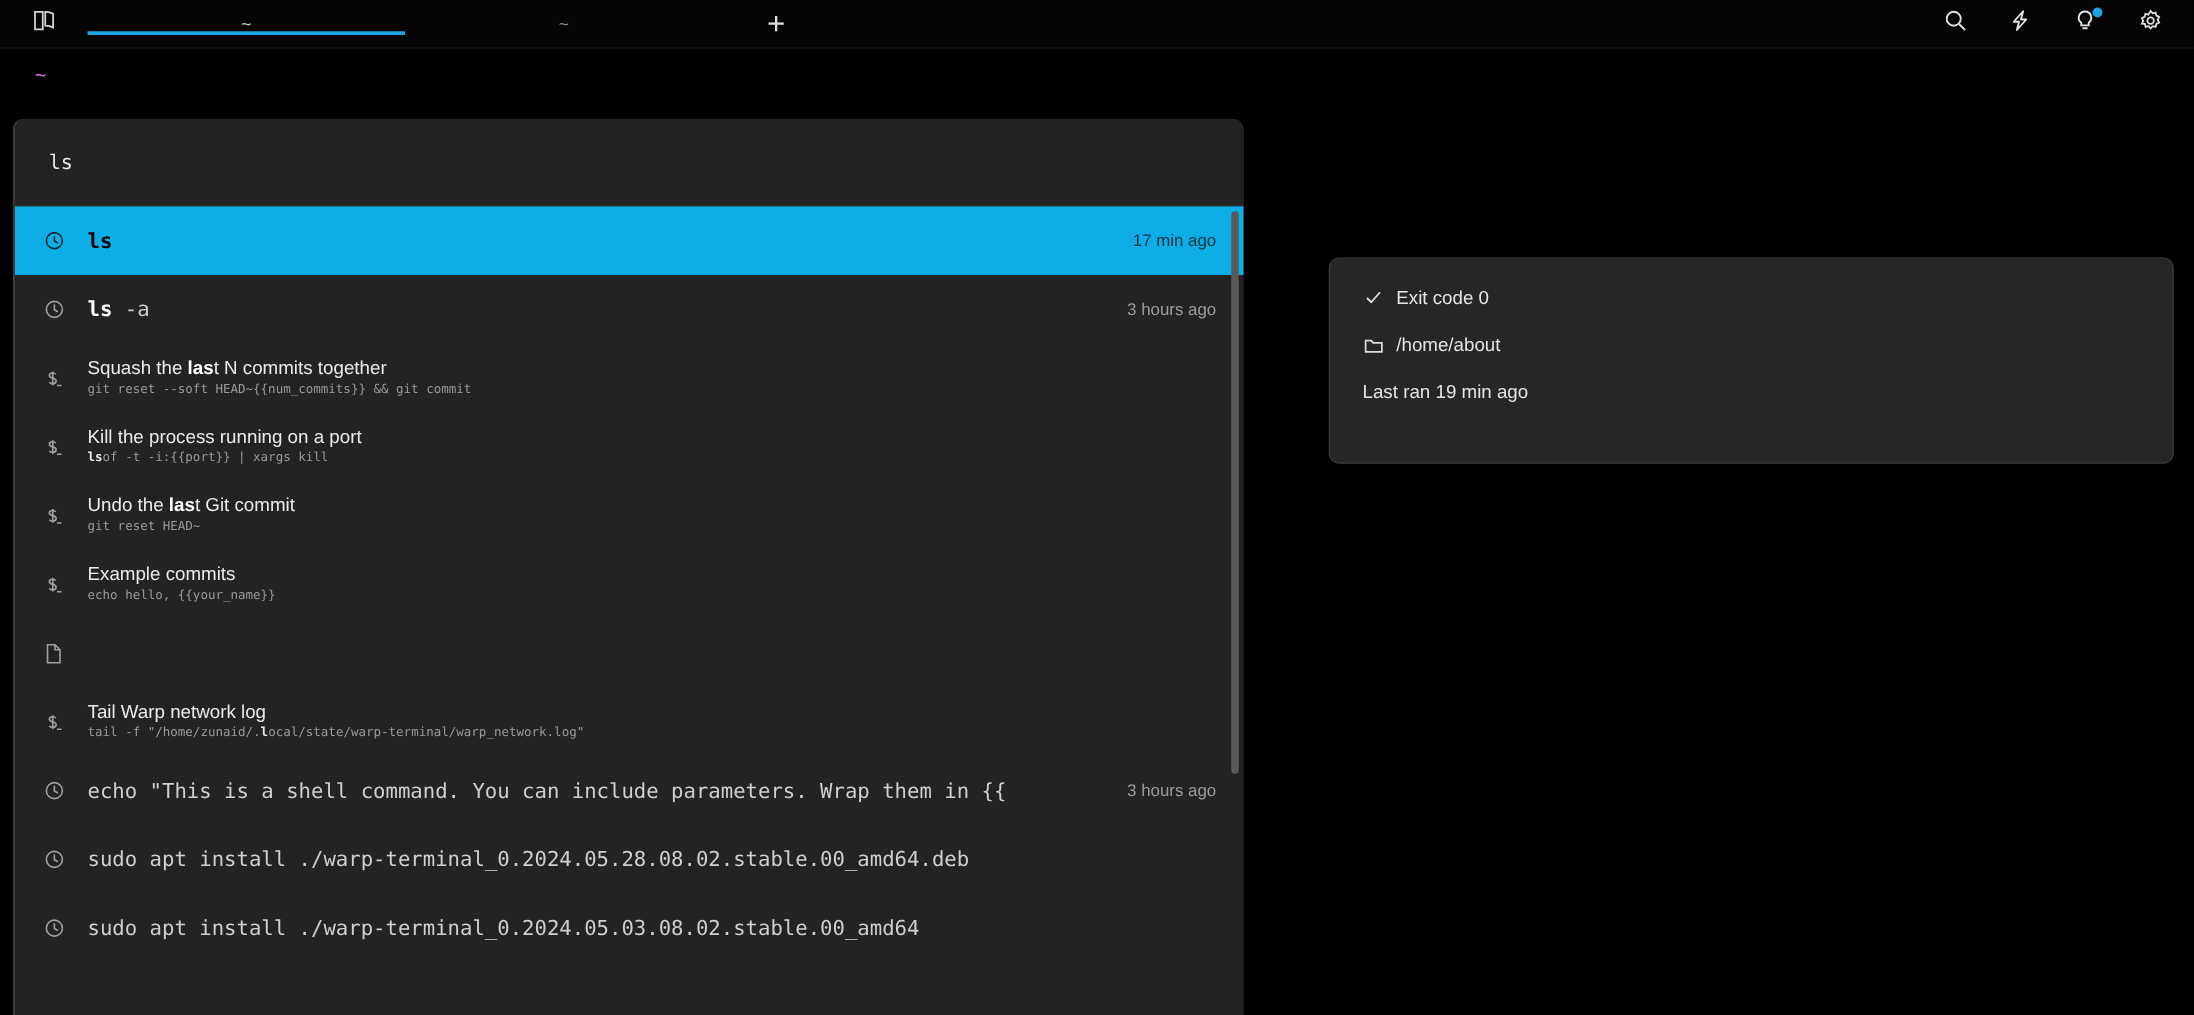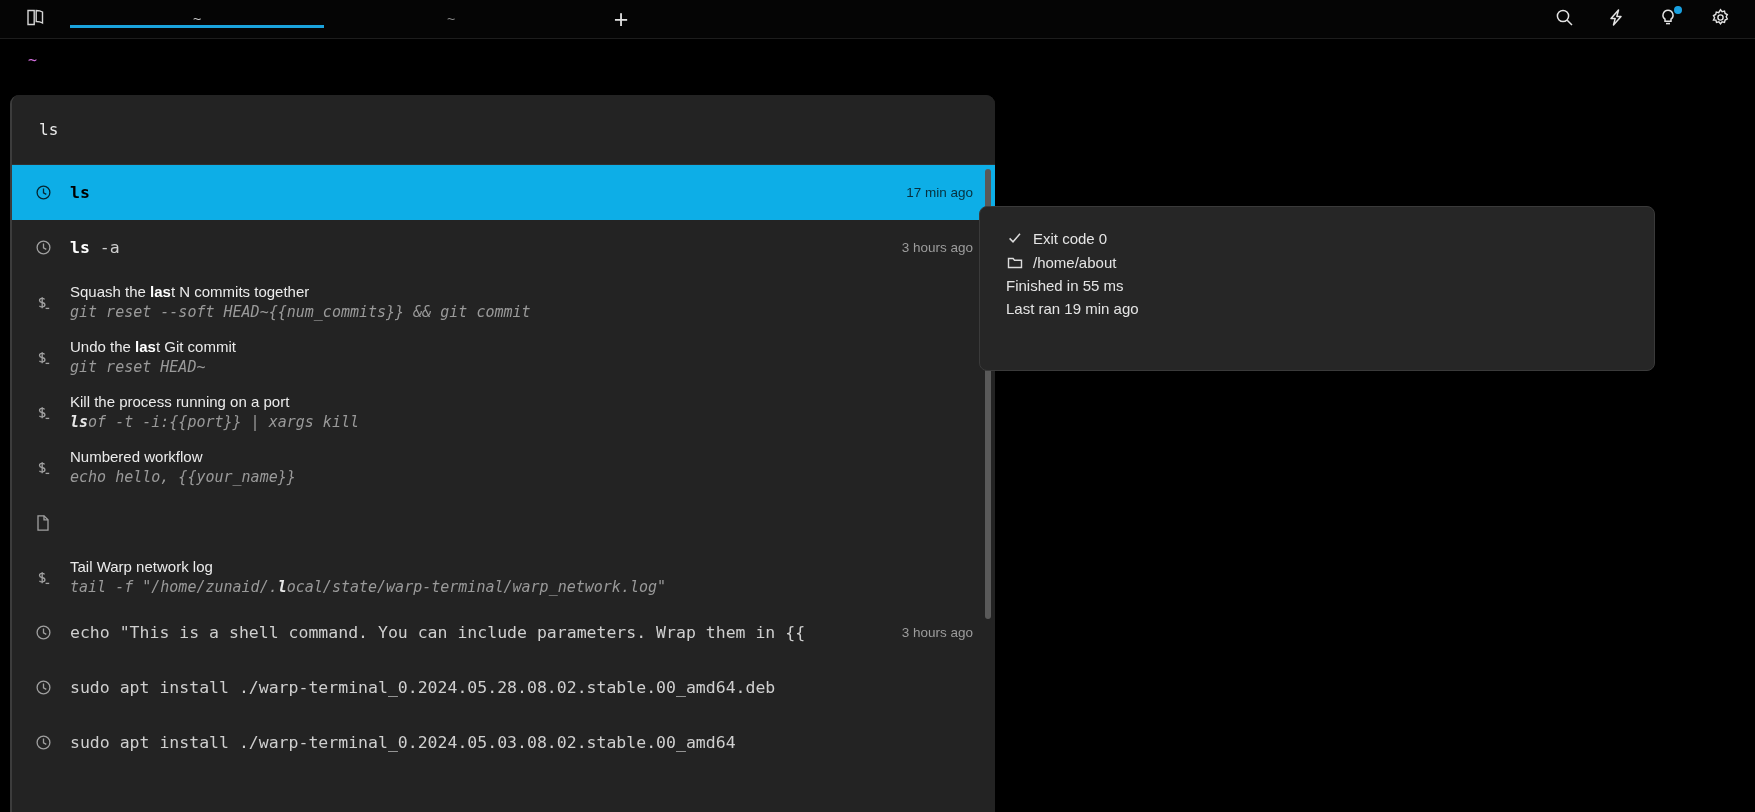--- a/index.html
+++ b/index.html
@@ -141,44 +141,43 @@
   .wf-title {
     font-size: 15px;
     color: #ebebeb;
     line-height: 1.35;
     white-space: nowrap;
     overflow: hidden;
   }
   .wf-title b { font-weight: bold; color: #ffffff; }
   .wf-sub {
     font-family: "DejaVu Sans Mono", monospace;
-    font-size: 15px;
+    font-size: 10px;
     color: #9a9a9a;
     line-height: 1.45;
     white-space: nowrap;
     overflow: hidden;
-    font-style: italic;
   }
   .wf-sub b { color: #e8e8e8; font-weight: bold; }
 
   .row.workflow { min-height: 55px; align-items: center; justify-content: space-between; }
   .row.history-tall { min-height: 55px; }
 
   
   .detail {
     position: absolute;
-    left: 979px; top: 167px;
+    left: 1063px; top: 167px;
     width: 676px;
     height: 165px;
     background: #262626;
     border: 1px solid #3a3a3a;
     border-radius: 8px;
     padding: 22px 26px;
     display: flex; flex-direction: column;
-    gap: 6px;
+    gap: 20px;
   }
   .detail-line {
     display: flex; align-items: center; gap: 9px;
     font-size: 15px; color: #e4e4e4;
   }
   .detail-line .d-icon {
     width: 18px; height: 18px;
     display: flex; align-items: center; justify-content: center;
     color: #dcdcdc;
   }
@@ -298,47 +297,47 @@
           </div>
           <div class="row workflow">
             <div class="row-icon">
               <svg width="18" height="18" viewBox="0 0 18 18" fill="none" stroke="currentColor" stroke-width="1.3">
                 <path d="M8.2 3.2v11"></path>
                 <path d="M10.6 5.4c-.6-.7-1.5-1-2.5-1-1.5 0-2.6.8-2.6 2s1 1.7 2.6 2.1c1.7.4 2.8 1 2.8 2.3 0 1.3-1.2 2.1-2.8 2.1-1.1 0-2.1-.4-2.7-1.1"></path>
                 <path d="M11.6 14.4h3.6"></path>
               </svg>
             </div>
             <div class="row-body">
-              <div class="wf-title">Undo the <b>las</b>t Git commit</div>
-              <div class="wf-sub">git reset HEAD~</div>
+              <div class="wf-title">Kill the process running on a port</div>
+              <div class="wf-sub"><b>ls</b>of -t -i:{{port}} | xargs kill</div>
             </div>
           </div>
           <div class="row workflow">
             <div class="row-icon">
               <svg width="18" height="18" viewBox="0 0 18 18" fill="none" stroke="currentColor" stroke-width="1.3">
                 <path d="M8.2 3.2v11"></path>
                 <path d="M10.6 5.4c-.6-.7-1.5-1-2.5-1-1.5 0-2.6.8-2.6 2s1 1.7 2.6 2.1c1.7.4 2.8 1 2.8 2.3 0 1.3-1.2 2.1-2.8 2.1-1.1 0-2.1-.4-2.7-1.1"></path>
                 <path d="M11.6 14.4h3.6"></path>
               </svg>
             </div>
             <div class="row-body">
-              <div class="wf-title">Kill the process running on a port</div>
-              <div class="wf-sub"><b>ls</b>of -t -i:{{port}} | xargs kill</div>
+              <div class="wf-title">Undo the <b>las</b>t Git commit</div>
+              <div class="wf-sub">git reset HEAD~</div>
             </div>
           </div>
           <div class="row workflow">
             <div class="row-icon">
               <svg width="18" height="18" viewBox="0 0 18 18" fill="none" stroke="currentColor" stroke-width="1.3">
                 <path d="M8.2 3.2v11"></path>
                 <path d="M10.6 5.4c-.6-.7-1.5-1-2.5-1-1.5 0-2.6.8-2.6 2s1 1.7 2.6 2.1c1.7.4 2.8 1 2.8 2.3 0 1.3-1.2 2.1-2.8 2.1-1.1 0-2.1-.4-2.7-1.1"></path>
                 <path d="M11.6 14.4h3.6"></path>
               </svg>
             </div>
             <div class="row-body">
-              <div class="wf-title">Numbered workflow</div>
+              <div class="wf-title">Example commits</div>
               <div class="wf-sub">echo hello, {{your_name}}</div>
             </div>
           </div>
           <div class="row workflow">
             <div class="row-icon">
               <svg width="16" height="18" viewBox="0 0 16 18" fill="none" stroke="currentColor" stroke-width="1.3">
                 <path d="M3 1.8h6l4 4v10.4H3z"></path>
                 <path d="M9 1.8v4h4"></path>
               </svg>
             </div>
@@ -405,20 +404,17 @@
     </div>
     <div class="detail-line">
       <span class="d-icon">
         <svg width="16" height="15" viewBox="0 0 16 15" fill="none" stroke="currentColor" stroke-width="1.4">
           <path d="M1.5 12.5v-9h4.6l1.4 1.7h7v7.3z"></path>
         </svg>
       </span>
       <span>/home/about</span>
     </div>
     <div class="detail-line plain">
-      <span>Finished in 55 ms</span>
-    </div>
-    <div class="detail-line plain">
       <span>Last ran 19 min ago</span>
     </div>
   </div>
 
 </div>
 
 </body></html>

